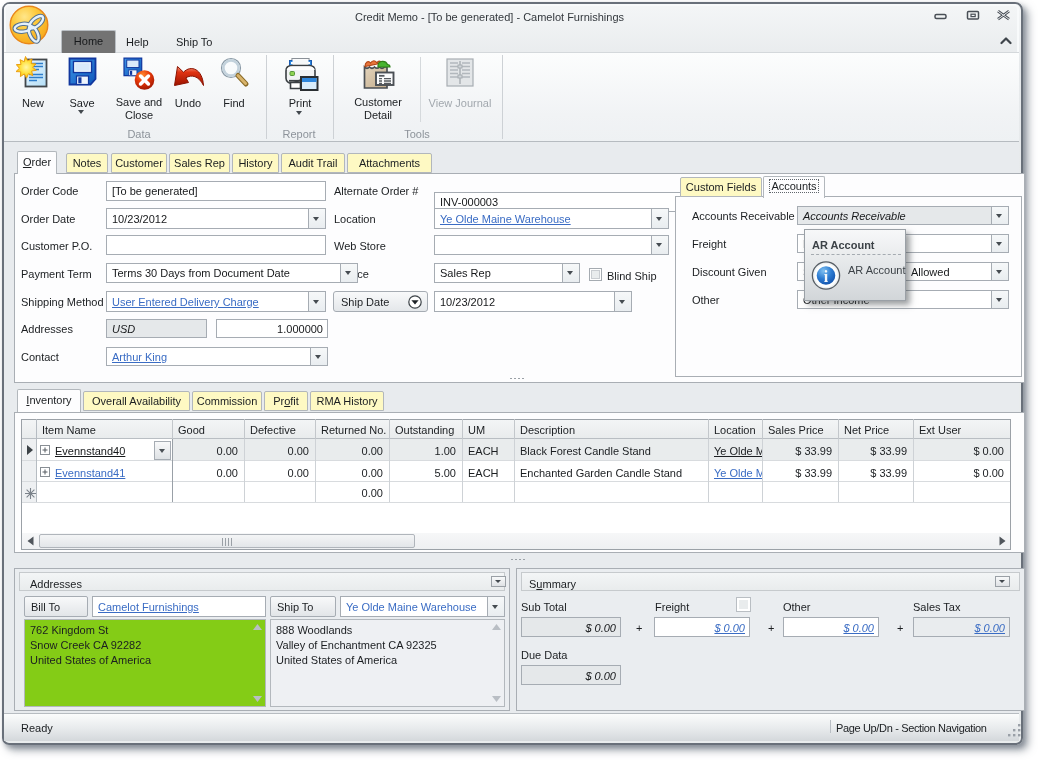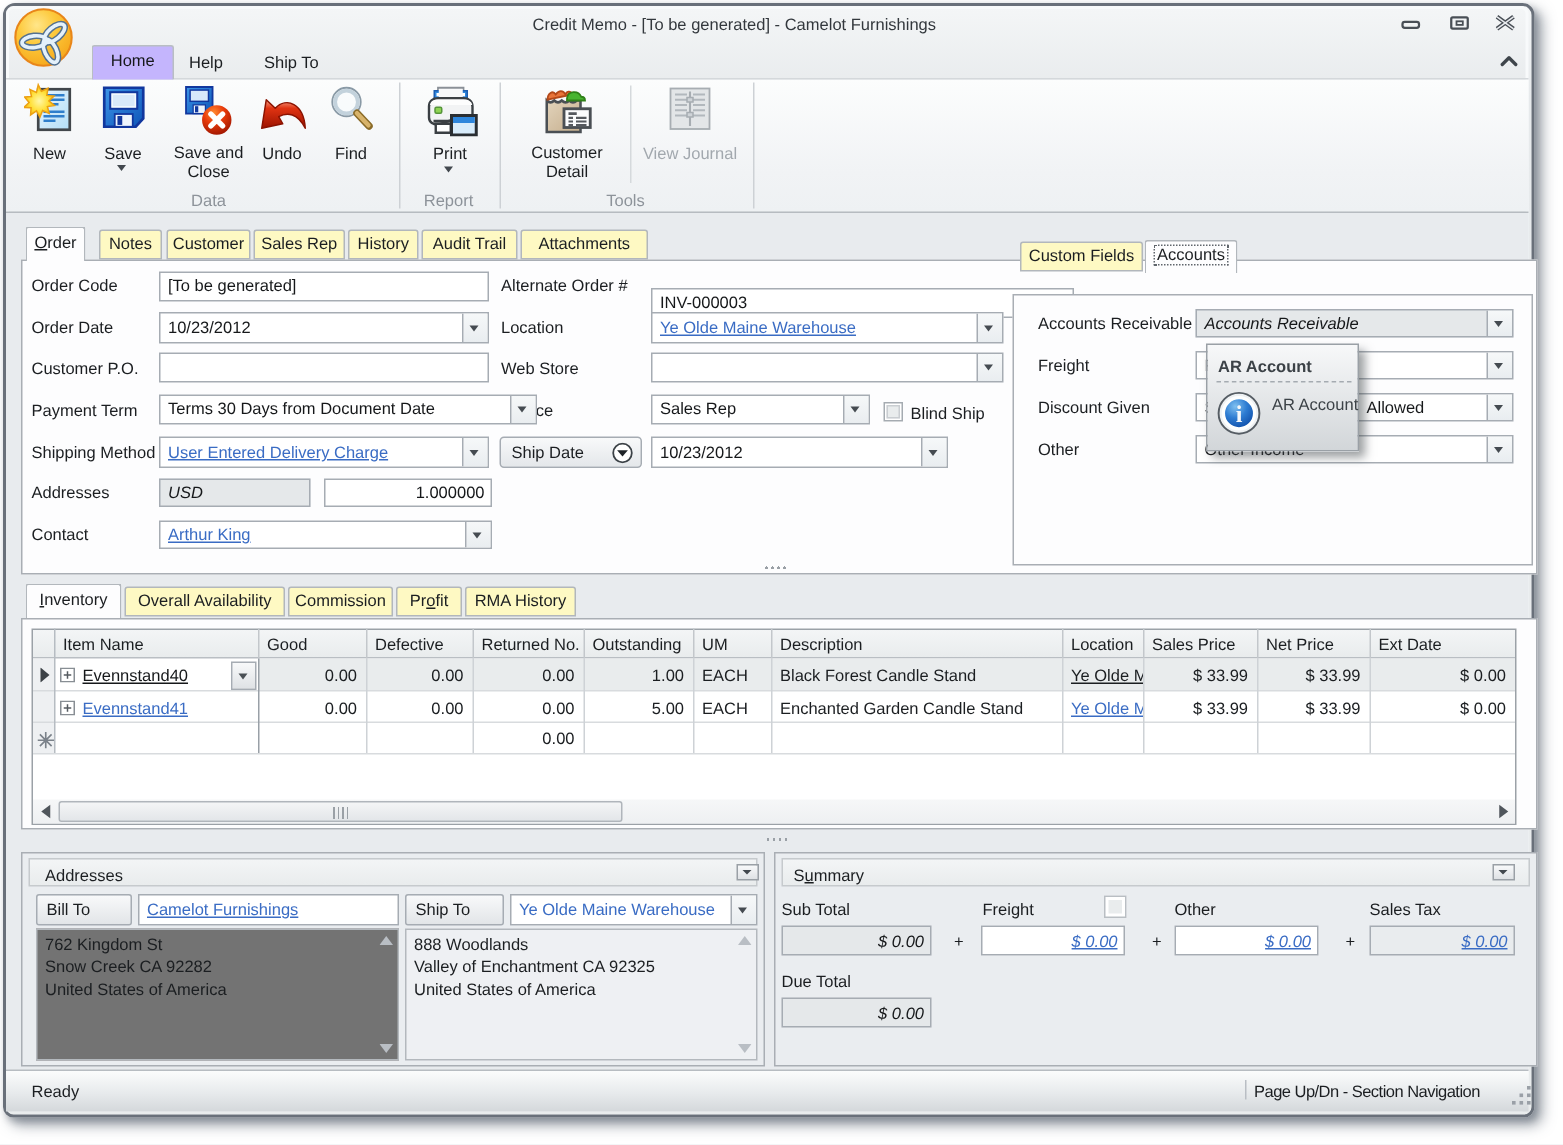--- a/index.html
+++ b/index.html
@@ -28,21 +28,21 @@
   <rect x="5" y="6.5" width="11" height="4" rx="1.5" fill="none" stroke="#494f56" stroke-width="1.5"></rect>
   <rect x="37.5" y="3.5" width="11" height="7.5" rx="1" fill="none" stroke="#494f56" stroke-width="1.5"></rect>
   <rect x="41" y="6.2" width="4.2" height="2.4" fill="none" stroke="#494f56" stroke-width="1.2"></rect>
   <path d="M68 3.2 L79 11.2 M79 3.2 L68 11.2" stroke="#494f56" stroke-width="2.8" fill="none"></path>
   <path d="M68 3.2 L79 11.2 M79 3.2 L68 11.2" stroke="#e8ebee" stroke-width="1" fill="none"></path>
 </svg>
 
 <div class="ab" style="left:4px;top:52px;width:1015px;height:90px;background:linear-gradient(#fcfdfd,#f1f3f5 70%,#eef1f3);border-top:1px solid #d4d8db;border-bottom:1px solid #b6bbc0;box-sizing:border-box"></div>
 <div class="ab" style="left:4px;top:142px;width:1015px;height:571px;background:#e8ebee"></div>
 
-<div class="ab" style="left:61px;top:30px;width:55px;height:23px;background:#c4b5fd;border:1px solid #b9bec3;border-bottom:none;border-radius:2px 2px 0 0;box-sizing:border-box;z-index:2;font-size:11px;text-align:center;line-height:21px;color:#16181a">Home</div>
+<div class="ab" style="left:61px;top:30px;width:55px;height:23px;background:#737373;border:1px solid #b9bec3;border-bottom:none;border-radius:2px 2px 0 0;box-sizing:border-box;z-index:2;font-size:11px;text-align:center;line-height:21px;color:#16181a">Home</div>
 <div class="lbl" style="left:126px;top:35px">Help</div>
 <div class="lbl" style="left:176px;top:35px">Ship To</div>
 <svg class="ab" style="left:1000px;top:36px" width="12" height="9">
     <path d="M1.5 7 L6 2.5 L10.5 7" fill="none" stroke="#3f454b" stroke-width="2.2" stroke-linecap="round" stroke-linejoin="round"></path>
   </svg>
 
 <svg class="ab" style="left:9px;top:5px;z-index:5" width="40" height="40" viewBox="0 0 40 40">
   <defs>
     <radialGradient id="gold" cx="38%" cy="28%" r="75%">
       <stop offset="0" stop-color="#ffe68a"></stop>
@@ -238,21 +238,21 @@
 
 <div class="ab" style="left:333px;top:291px;width:95px;height:21px;background:linear-gradient(#f8f9fa,#e4e7ea);border:1px solid #a6acb3;border-radius:3px;box-sizing:border-box">
   <div class="lbl" style="left:7px;top:3px">Ship Date</div>
   <svg class="ab" style="right:5px;top:3px" width="14" height="14">
       <circle cx="7" cy="7" r="6.2" fill="#fff" stroke="#3c4247" stroke-width="1.2"></circle>
       <path d="M3.4 5.2 L10.6 5.2 L7 9.4 Z" fill="#1e2327"></path>
     </svg>
 </div>
 <div class="inp" style="left:434px;top:291px;width:198px;height:21px;padding-top:3px">10/23/2012<span class="dd"></span></div>
 
-<div class="tabrow ab" style="left:0;top:160px;width:958px;height:21px;z-index:2">
+<div class="tabrow ab" style="left:0;top:176px;width:958px;height:21px;z-index:2">
   <div class="tab" style="left:680px;width:82px;top:1px;height:20px;line-height:18px">Custom Fields</div>
   <div class="tab on" style="left:763px;width:62px;top:0;height:22px;line-height:19px"><span style="outline:1px dotted #60666c;padding:0 1px">Accounts</span></div>
 </div>
 <div class="secbox" style="left:675px;top:196px;width:347px;height:181px;background:#fdfdfe;z-index:1"></div>
 <div class="lbl" style="left:692px;top:209px;z-index:2">Accounts Receivable</div>
 <div class="lbl" style="left:692px;top:237px;z-index:2">Freight</div>
 <div class="lbl" style="left:692px;top:265px;z-index:2">Discount Given</div>
 <div class="lbl" style="left:692px;top:293px;z-index:2">Other</div>
 <div class="inp gray" style="left:797px;top:206px;width:212px;height:19px;font-style:italic;z-index:2">Accounts Receivable<span class="dd"></span></div>
 <div class="inp" style="left:797px;top:234px;width:212px;height:19px;z-index:2">Freight Income<span class="dd"></span></div>
@@ -322,21 +322,21 @@
 <div class="lbl" style="left:42px;top:423px">Item Name</div>
 <div class="lbl" style="left:178px;top:423px">Good</div>
 <div class="lbl" style="left:250px;top:423px">Defective</div>
 <div class="lbl" style="left:321px;top:423px;width:65px;overflow:hidden">Returned No..</div>
 <div class="lbl" style="left:395px;top:423px">Outstanding</div>
 <div class="lbl" style="left:468px;top:423px">UM</div>
 <div class="lbl" style="left:520px;top:423px">Description</div>
 <div class="lbl" style="left:714px;top:423px">Location</div>
 <div class="lbl" style="left:768px;top:423px">Sales Price</div>
 <div class="lbl" style="left:844px;top:423px">Net Price</div>
-<div class="lbl" style="left:919px;top:423px">Ext Date</div>
+<div class="lbl" style="left:919px;top:423px">Ext User</div>
 
 <svg class="ab" style="left:26px;top:445px" width="8" height="10">
     <path d="M1 0 L7 5 L1 10 Z" fill="#3c4247"></path>
   </svg>
 <svg class="ab" style="left:40px;top:445px" width="10" height="10">
     <rect x="0.5" y="0.5" width="9" height="9" fill="#fff" stroke="#888e94"></rect>
     <path d="M2.5 5 h5 M5 2.5 v5" stroke="#555b60" stroke-width="1"></path>
   </svg>
 <div class="lbl" style="left:55px;top:444px"><span style="color:#16181a;text-decoration:underline">Evennstand40</span></div>
 <div class="ab" style="left:154px;top:441px;width:17px;height:19px;background:linear-gradient(#f8f9fa,#dfe2e5);border:1px solid #a6acb3;box-sizing:border-box">
@@ -394,21 +394,21 @@
     <div class="ab" style="left:3px;top:3px;width:0;height:0;border:3px solid transparent;border-top:3.5px solid #42484e"></div>
   </div>
 <div class="ab" style="left:24px;top:596px;width:64px;height:21px;background:linear-gradient(#f8f9fa,#e2e5e8);border:1px solid #a6acb3;box-sizing:border-box;border-radius:2px">
     <div class="lbl" style="left:6px;top:3px">Bill To</div>
   </div>
 <div class="inp" style="left:92px;top:596px;width:174px;height:21px;padding-top:3px"><span class="lk">Camelot Furnishings</span></div>
 <div class="ab" style="left:270px;top:596px;width:66px;height:21px;background:linear-gradient(#f8f9fa,#e2e5e8);border:1px solid #a6acb3;box-sizing:border-box;border-radius:2px">
     <div class="lbl" style="left:6px;top:3px">Ship To</div>
   </div>
 <div class="inp" style="left:340px;top:596px;width:165px;height:21px;padding-top:3px"><span style="color:#3a6cc4">Ye Olde Maine Warehouse</span><span class="dd"></span></div>
-<div class="ab" style="left:24px;top:619px;width:242px;height:88px;background:#737373;border:1px solid #b3b8bd;box-sizing:border-box">
+<div class="ab" style="left:24px;top:619px;width:242px;height:88px;background:#84cc16;border:1px solid #b3b8bd;box-sizing:border-box">
   <div class="lbl" style="left:5px;top:3px;line-height:15px">762 Kingdom St<br>Snow Creek CA 92282<br>United States of America</div>
   <svg class="ab" style="right:3px;top:4px" width="9" height="6">
       <path d="M0 6 L4.5 0 L9 6 Z" fill="#b9bec4"></path>
     </svg>
   <svg class="ab" style="right:3px;bottom:4px" width="9" height="6">
       <path d="M0 0 L4.5 6 L9 0 Z" fill="#b9bec4"></path>
     </svg>
 </div>
 <div class="ab" style="left:270px;top:619px;width:235px;height:88px;background:#eef0f3;border:1px solid #b3b8bd;box-sizing:border-box">
   <div class="lbl" style="left:5px;top:3px;line-height:15px">888 Woodlands<br>Valley of Enchantment CA 92325<br>United States of America</div>
@@ -433,21 +433,21 @@
   </div>
 <div class="lbl" style="left:783px;top:600px">Other</div>
 <div class="lbl" style="left:913px;top:600px">Sales Tax</div>
 <div class="inp gray" style="left:521px;top:617px;width:100px;height:20px;text-align:right;font-style:italic;padding-top:3px">$ 0.00</div>
 <div class="lbl" style="left:636px;top:621px">+</div>
 <div class="inp" style="left:654px;top:617px;width:96px;height:20px;text-align:right;font-style:italic;padding-top:3px"><span class="lk">$ 0.00</span></div>
 <div class="lbl" style="left:768px;top:621px">+</div>
 <div class="inp" style="left:783px;top:617px;width:96px;height:20px;text-align:right;font-style:italic;padding-top:3px"><span class="lk">$ 0.00</span></div>
 <div class="lbl" style="left:897px;top:621px">+</div>
 <div class="inp gray" style="left:913px;top:617px;width:97px;height:20px;text-align:right;font-style:italic;padding-top:3px;background:#e9ecee"><span class="lk">$ 0.00</span></div>
-<div class="lbl" style="left:521px;top:648px">Due Total</div>
+<div class="lbl" style="left:521px;top:648px">Due Data</div>
 <div class="inp gray" style="left:521px;top:665px;width:100px;height:20px;text-align:right;font-style:italic;padding-top:3px">$ 0.00</div>
 
 <div class="ab" style="left:4px;top:713px;width:1015px;height:28px;background:linear-gradient(#fbfcfc,#e7eaec 55%,#d4d8db);border-top:1px solid #b7bcc1;box-sizing:border-box">
   <div class="lbl" style="left:17px;top:7px">Ready</div>
   <div class="lbl" style="left:832px;top:7px;letter-spacing:-0.35px">Page Up/Dn - Section Navigation</div>
   <div class="ab" style="left:826px;top:6px;width:1px;height:13px;background:#b9bec4"></div>
   <svg class="ab" style="left:1004px;top:10px" width="15" height="15">
     <g fill="#9aa0a7">
         <rect x="10" y="0" width="2.4" height="2.4"></rect>
         <rect x="5" y="5" width="2.4" height="2.4"></rect>

